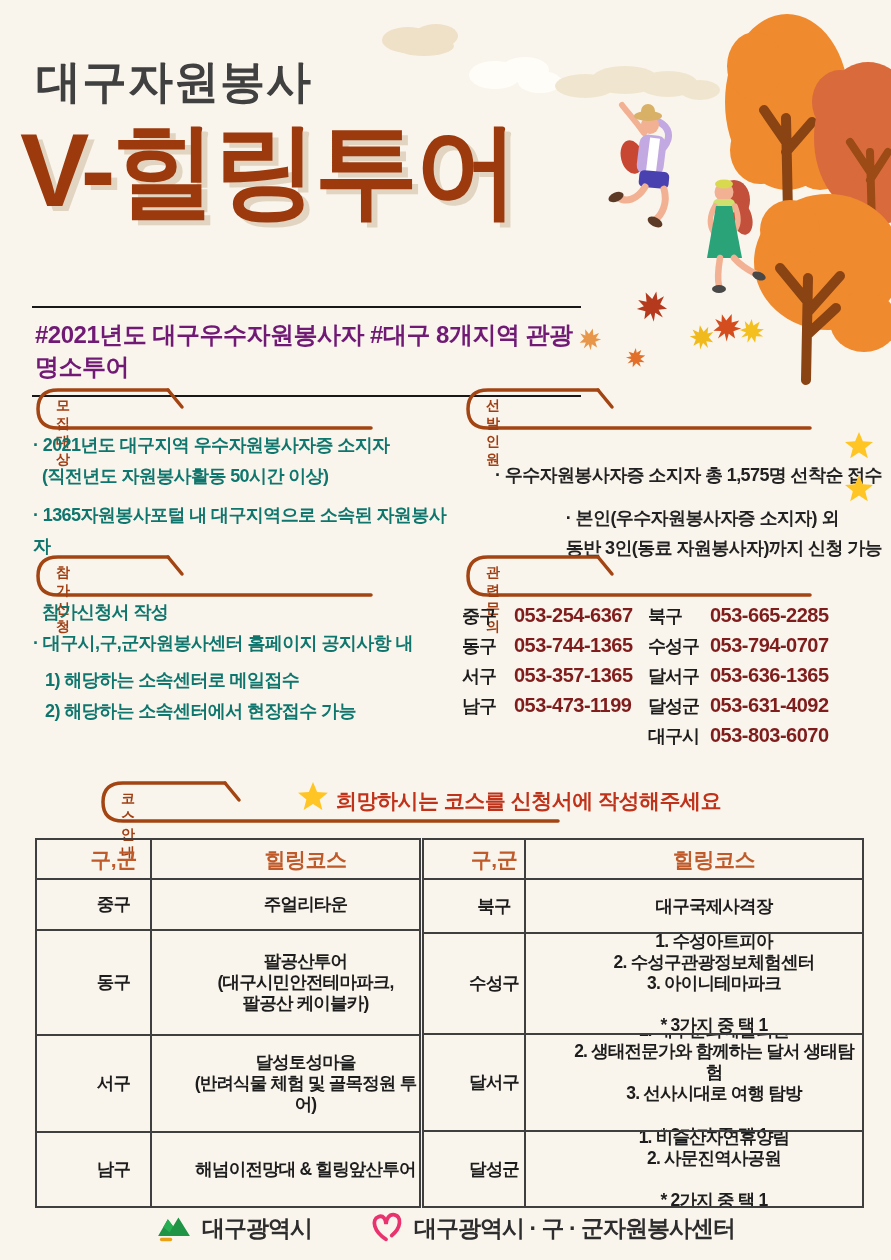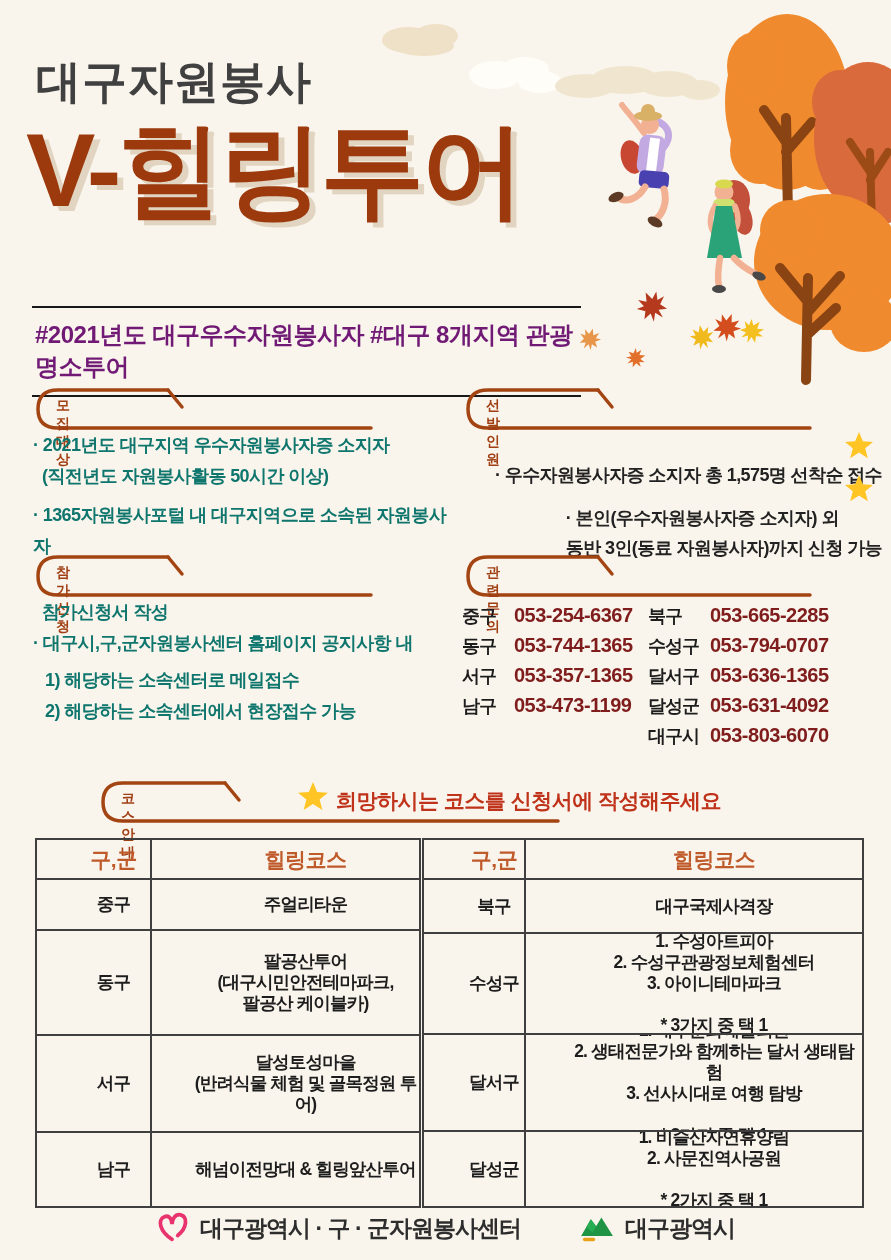--- a/index.html
+++ b/index.html
@@ -4,21 +4,21 @@
 <style>
   html,body{margin:0;padding:0;}
   body{font-family:"Liberation Sans","DejaVu Sans",sans-serif;}
   .poster{position:relative;width:891px;height:1260px;background:#faf5ec;overflow:hidden;}
 
   
   .decor{position:absolute;left:0;top:0;width:891px;height:400px;pointer-events:none;}
 
   
   .kicker{position:absolute;left:36px;top:52px;font-size:45px;font-weight:800;color:#404040;letter-spacing:1px;}
-  .main-title{position:absolute;left:26px;top:116px;font-size:104px;font-weight:800;color:#9c3a0e;letter-spacing:-3px;line-height:1.05;text-shadow:6px 5px 0 rgba(195,175,145,.45);text-align:right;}
+  .main-title{position:absolute;left:20px;top:116px;font-size:104px;font-weight:800;color:#9c3a0e;letter-spacing:-3px;line-height:1.05;text-shadow:6px 5px 0 rgba(195,175,145,.45);text-align:right;}
   .tagline{position:absolute;left:32px;top:306px;width:546px;border-top:2.5px solid #181818;border-bottom:2.5px solid #181818;padding:11px 0 12px 3px;font-size:24px;font-weight:700;color:#701a75;letter-spacing:-0.5px;}
 
   
   .sec{position:absolute;height:48px;}
   .sec svg{position:absolute;left:0;top:0;overflow:visible;}
   .sec-label{position:absolute;left:26px;top:12px;font-size:14px;font-weight:700;color:#a03f14;letter-spacing:0;}
 
   
   .blk{position:absolute;color:#0f766e;font-weight:600;font-size:18px;letter-spacing:-0.6px;}
   .blk .ln{line-height:31px;}
@@ -311,28 +311,28 @@
 
     <div class="cell bt">달성군</div>
     <div class="cell bt bl ml">1. 비슬산자연휴양림
 2. 사문진역사공원
 
 * 2가지 중 택 1</div>
   </div>
 
   <div class="footer">
     <div class="logo-item">
-      <svg width="34" height="32" viewBox="0 0 36 34">
-        <path d="M17 29 C 4 21, 1 8, 9 5 C 14 3, 17 8, 17 13 C 17 8, 20 2, 26 3 C 34 5, 33 17, 23 25" fill="none" stroke="#e8336e" stroke-width="4" stroke-linecap="round"></path>
-      </svg>
-      <span class="logo-text">대구광역시 · 구 · 군자원봉사센터</span>
-    </div>
-    <div class="logo-item">
       <svg width="36" height="30" viewBox="0 0 40 34">
         <path d="M2 26 L13 7 L19 15 L25 5 L38 26 Z" fill="#1f9444"></path>
         <path d="M13 7 L19 15 L15 22 L8 16 Z" fill="#27ad52"></path>
         <rect x="4" y="28" width="14" height="4" rx="2" fill="#e9a118"></rect>
       </svg>
       <span class="logo-text">대구광역시</span>
     </div>
+    <div class="logo-item">
+      <svg width="34" height="32" viewBox="0 0 36 34">
+        <path d="M17 29 C 4 21, 1 8, 9 5 C 14 3, 17 8, 17 13 C 17 8, 20 2, 26 3 C 34 5, 33 17, 23 25" fill="none" stroke="#e8336e" stroke-width="4" stroke-linecap="round"></path>
+      </svg>
+      <span class="logo-text">대구광역시 · 구 · 군자원봉사센터</span>
+    </div>
   </div>
 
 </div>
 
 </body></html>

